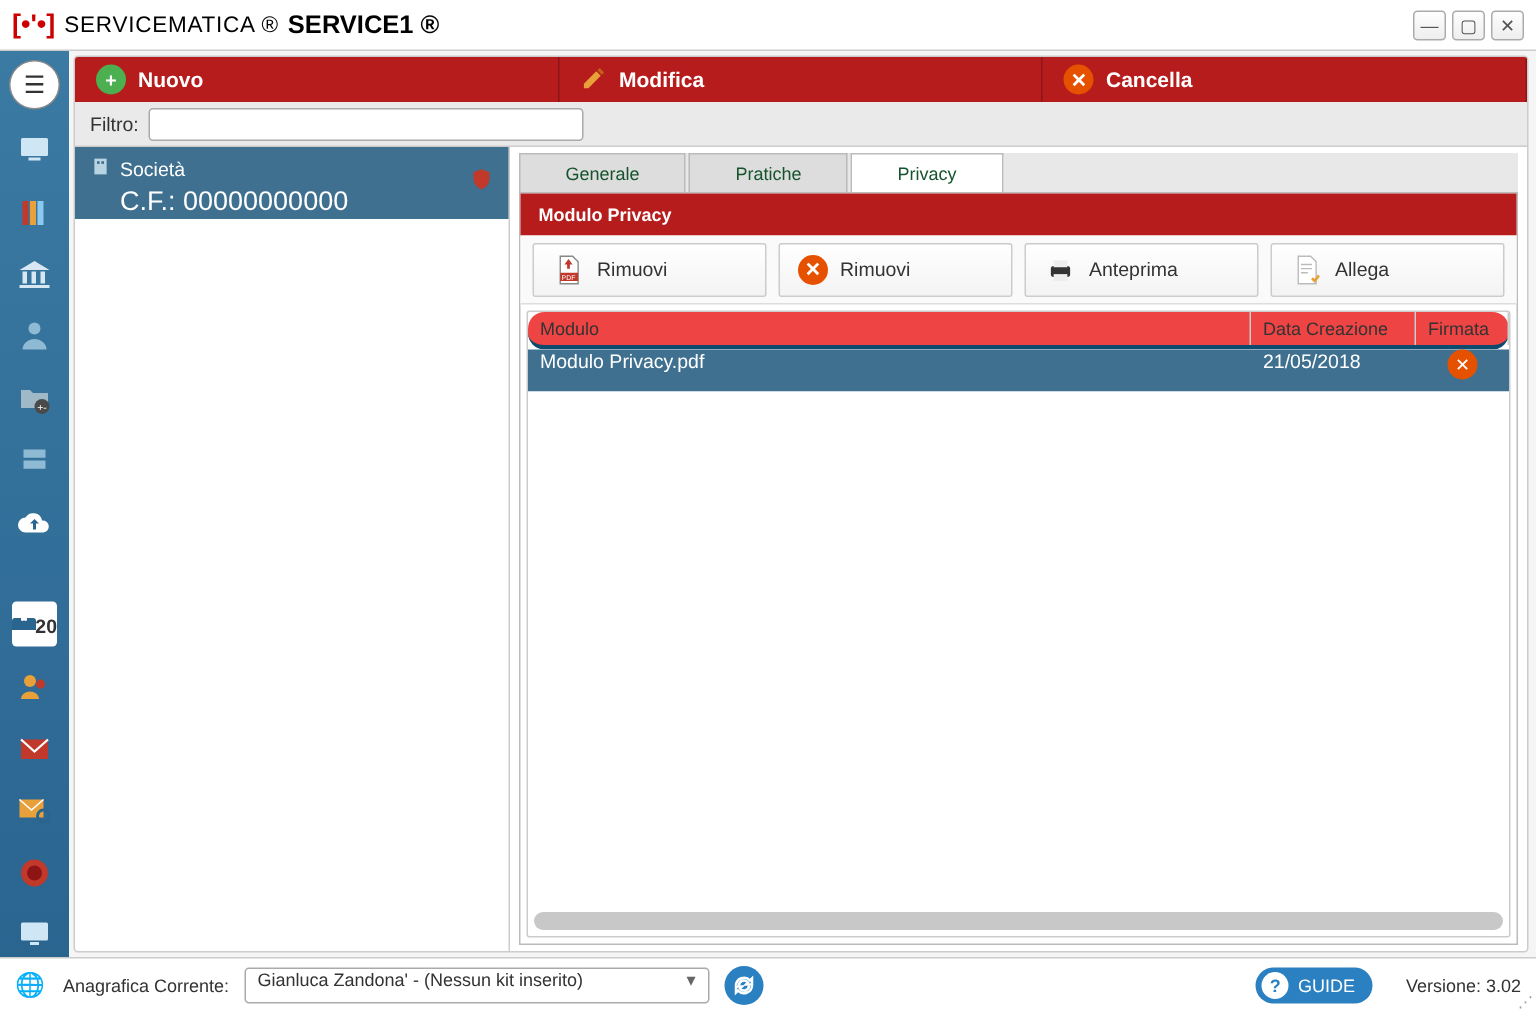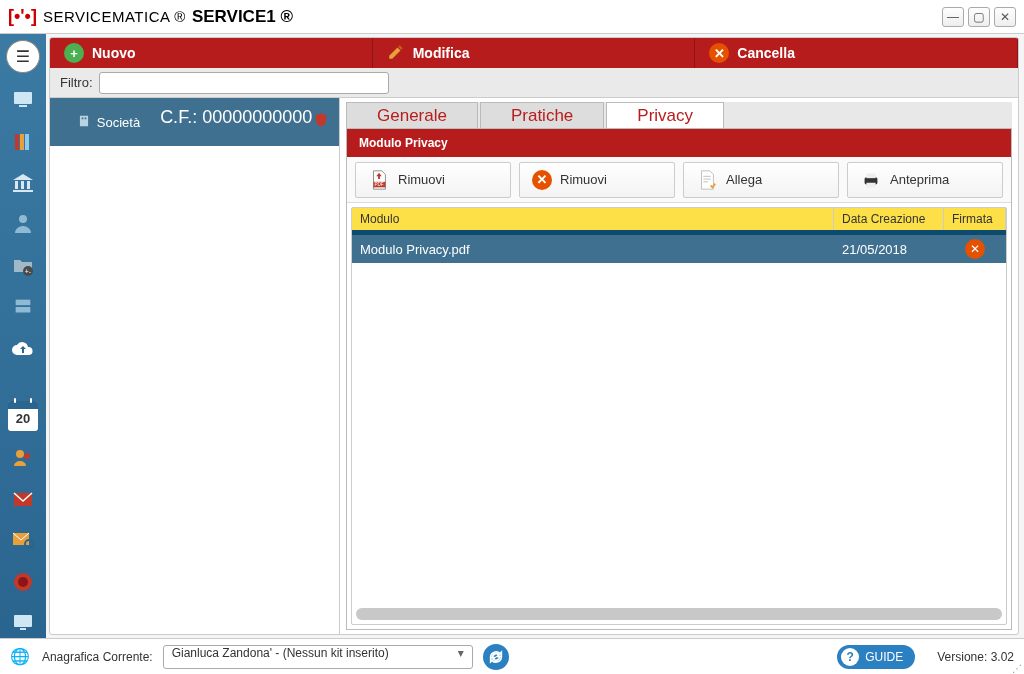--- a/index.html
+++ b/index.html
@@ -11,65 +11,65 @@
   .titlebar .brand2 { font-size: 17px; font-weight: bold; margin-left: 6px; }
   .titlebar .winctrl { margin-left: auto; display: flex; gap: 4px; }
   .titlebar .winbtn { width: 22px; height: 20px; border: 1px solid #aaa; border-radius: 3px; background: linear-gradient(#fefefe,#eee); display: flex; align-items: center; justify-content: center; font-size: 12px; color: #555; cursor: pointer; }
 
   .main { display: flex; height: 604px; }
   
   .sidebar { width: 46px; background: linear-gradient(#3b7aa3,#2a6590); display: flex; flex-direction: column; align-items: center; padding-top: 6px; gap: 12px; }
   .sidebtn { width: 34px; height: 34px; border-radius: 50%; display: flex; align-items: center; justify-content: center; color: #fff; font-size: 16px; cursor: pointer; }
   .sidebtn.round { background: #fff; color: #333; border: 1px solid #888; }
   .sideicon { width: 30px; height: 30px; display: flex; align-items: center; justify-content: center; color: #fff; font-size: 20px; cursor: pointer; }
-  .sidecal { width: 30px; height: 30px; background: #fff; border-radius: 3px; display: flex; flex-direction: column; align-items: center; font-size: 10px; color: #333; cursor: pointer; }
+  .sidecal { width: 30px; height: 30px; background: #fff; border-radius: 3px; display: flex; flex-direction: row; align-items: center; font-size: 10px; color: #333; cursor: pointer; }
   .sidecal .calhead { width: 100%; height: 8px; background: #2a6590; border-radius: 2px 2px 0 0; position: relative; }
   .sidecal .calhead::before, .sidecal .calhead::after { content: ""; position: absolute; top: -3px; width: 2px; height: 5px; background: #fff; border-radius: 1px; }
   .sidecal .calhead::before { left: 6px; } .sidecal .calhead::after { right: 6px; }
   .sidecal .calnum { font-size: 13px; font-weight: bold; margin-top: 2px; }
 
   .content { flex: 1; display: flex; flex-direction: column; background: #fff; border: 1px solid #ccc; margin: 3px; margin-right: 5px; border-radius: 3px; overflow: hidden; }
   
   .actionbar { height: 30px; background: #b71c1c; display: flex; align-items: center; }
   .actionbtn { flex: 1; height: 100%; display: flex; align-items: center; padding: 0 14px; color: #fff; font-size: 14px; font-weight: bold; cursor: pointer; border-right: 1px solid #8e1515; gap: 8px; }
   .iconcircle { width: 20px; height: 20px; border-radius: 50%; display: flex; align-items: center; justify-content: center; font-size: 13px; font-weight: bold; }
   .iconcircle.green { background: #4caf50; color: #fff; }
   .iconcircle.orange { background: #e65100; color: #fff; }
   
   .filterbar { height: 30px; display: flex; align-items: center; padding: 4px 10px; background: #eaeaea; border-bottom: 1px solid #ccc; gap: 6px; }
   .filterbar label { font-size: 13px; color: #333; }
   .filterbar input { width: 290px; height: 22px; border: 1px solid #aaa; border-radius: 3px; padding: 0 6px; font-size: 12px; }
   
   .split { flex: 1; display: flex; }
   .leftpanel { width: 290px; border-right: 1px solid #ccc; }
-  .listitem { background: #3f7090; color: #fff; padding: 6px 10px; height: 48px; display: flex; justify-content: center; position: relative; cursor: pointer; }
+  .listitem { background: #3f7090; color: #fff; padding: 6px 10px; height: 48px; display: flex; flex-direction: column; justify-content: space-between; position: relative; cursor: pointer; }
   .listitem .row1 { display: flex; align-items: center; gap: 6px; font-size: 13px; }
   .listitem .row1 svg { width: 14px; height: 14px; }
   .listitem .row2 { font-size: 18px; padding-left: 20px; margin-top: 3px; }
   .listitem .shield { position: absolute; right: 10px; top: 50%; transform: translateY(-50%); color: #c0392b; font-size: 16px; }
   
   .rightpanel { flex: 1; display: flex; flex-direction: column; padding: 4px 6px; }
   .tabs { display: flex; height: 26px; background: #e8e8e8; }
-  .tab { padding: 0 30px; height: 100%; display: flex; align-items: center; font-size: 17px; border: 1px solid #bbb; border-bottom: none; background: #ddd; cursor: pointer; margin-right: 2px; color: #b91c1c; }
+  .tab { padding: 0 30px; height: 100%; display: flex; align-items: center; font-size: 12px; border: 1px solid #bbb; border-bottom: none; background: #ddd; cursor: pointer; margin-right: 2px; color: #14532d; }
   .tab.active { background: #fff; }
   
   .panelbody { flex: 1; border: 1px solid #bbb; background: #fff; display: flex; flex-direction: column; }
   .sectionhead { background: #b71c1c; color: #fff; height: 28px; display: flex; align-items: center; padding: 0 12px; font-size: 12px; font-weight: bold; }
   
   .toolrow { height: 46px; display: flex; align-items: center; padding: 6px 8px; gap: 8px; border-bottom: 1px solid #ddd; background: #fafafa; }
   .toolbtn { flex: 1; height: 36px; border: 1px solid #ccc; border-radius: 2px; background: linear-gradient(#fff,#f3f3f3); display: flex; align-items: center; justify-content: flex-start; padding: 0 12px; gap: 8px; font-size: 13px; color: #333; cursor: pointer; }
   .toolbtn .ticon { width: 22px; height: 22px; display: flex; align-items: center; justify-content: center; }
   
   .tablewrap { flex: 1; display: flex; flex-direction: column; margin: 4px; border: 1px solid #ccc; border-radius: 2px; overflow: hidden; }
-  .thead { display: flex; background: #fde047; border-bottom: 5px solid #0c4a6e; font-size: 12px; color: #333; }
+  .thead { display: flex; background: #ef4444; border-bottom: 3px solid #0c4a6e; font-size: 12px; color: #333; border-radius: 11px; }
   .th { padding: 4px 8px; border-right: 1px solid #ccc; }
   .th.modulo { flex: 1; }
   .th.data { width: 110px; }
   .th.firmata { width: 62px; }
-  .trow { display: flex; background: #3f7090; color: #fff; font-size: 13px; height: 28px; align-items: center; cursor: pointer; }
+  .trow { display: flex; background: #3f7090; color: #fff; font-size: 13px; height: 28px; align-items: flex-start; cursor: pointer; }
   .td { padding: 0 8px; }
   .td.modulo { flex: 1; }
   .td.data { width: 110px; }
   .td.firmata { width: 62px; display: flex; align-items: center; justify-content: center; }
   .td.firmata .xicon { width: 20px; height: 20px; border-radius: 50%; background: #e65100; color: #fff; display: flex; align-items: center; justify-content: center; font-size: 12px; }
   .emptyrows { flex: 1; background: #fff; }
   .hscroll { height: 12px; background: #c8c8c8; border-radius: 6px; margin: 4px; }
   
   .statusbar { height: 36px; background: #fff; border-top: 1px solid #ccc; display: flex; align-items: center; padding: 0 10px; gap: 10px; font-size: 12px; color: #333; position: relative; }
   .statusbar .globe { font-size: 16px; color: #2a80c0; margin-right: 2px; }
@@ -253,37 +253,37 @@
               </span>
               <span>Rimuovi</span>
             </div>
             <div class="toolbtn">
               <span class="iconcircle orange">✕</span>
               <span>Rimuovi</span>
             </div>
             <div class="toolbtn">
               <span class="ticon">
                 <svg width="22" height="22" viewBox="0 0 24 24">
+                    <rect x="5" y="9" width="14" height="8" rx="2" fill="#333"></rect>
+                    <rect x="7" y="5" width="10" height="5" fill="#eee"></rect>
+                    <rect x="7" y="15" width="10" height="5" fill="#eee"></rect>
+                  </svg>
+              </span>
+              <span>Anteprima</span>
+            </div>
+            <div class="toolbtn">
+              <span class="ticon">
+                <svg width="22" height="22" viewBox="0 0 24 24">
                     <path d="M6 2h9l4 4v16H6z" fill="#fff" stroke="#bbb"></path>
                     <path d="M8 8h8M8 11h8M8 14h5" stroke="#bbb"></path>
                     <path d="M16 18l2 2 3-4" stroke="#e8a03a" stroke-width="2" fill="none"></path>
                   </svg>
               </span>
               <span>Allega</span>
             </div>
-            <div class="toolbtn">
-              <span class="ticon">
-                <svg width="22" height="22" viewBox="0 0 24 24">
-                    <rect x="5" y="9" width="14" height="8" rx="2" fill="#333"></rect>
-                    <rect x="7" y="5" width="10" height="5" fill="#eee"></rect>
-                    <rect x="7" y="15" width="10" height="5" fill="#eee"></rect>
-                  </svg>
-              </span>
-              <span>Anteprima</span>
-            </div>
           </div>
           <div class="tablewrap">
             <div class="thead">
               <div class="th modulo">Modulo</div>
               <div class="th data">Data Creazione</div>
               <div class="th firmata">Firmata</div>
             </div>
             <div class="trow">
               <div class="td modulo">Modulo Privacy.pdf</div>
               <div class="td data">21/05/2018</div>

